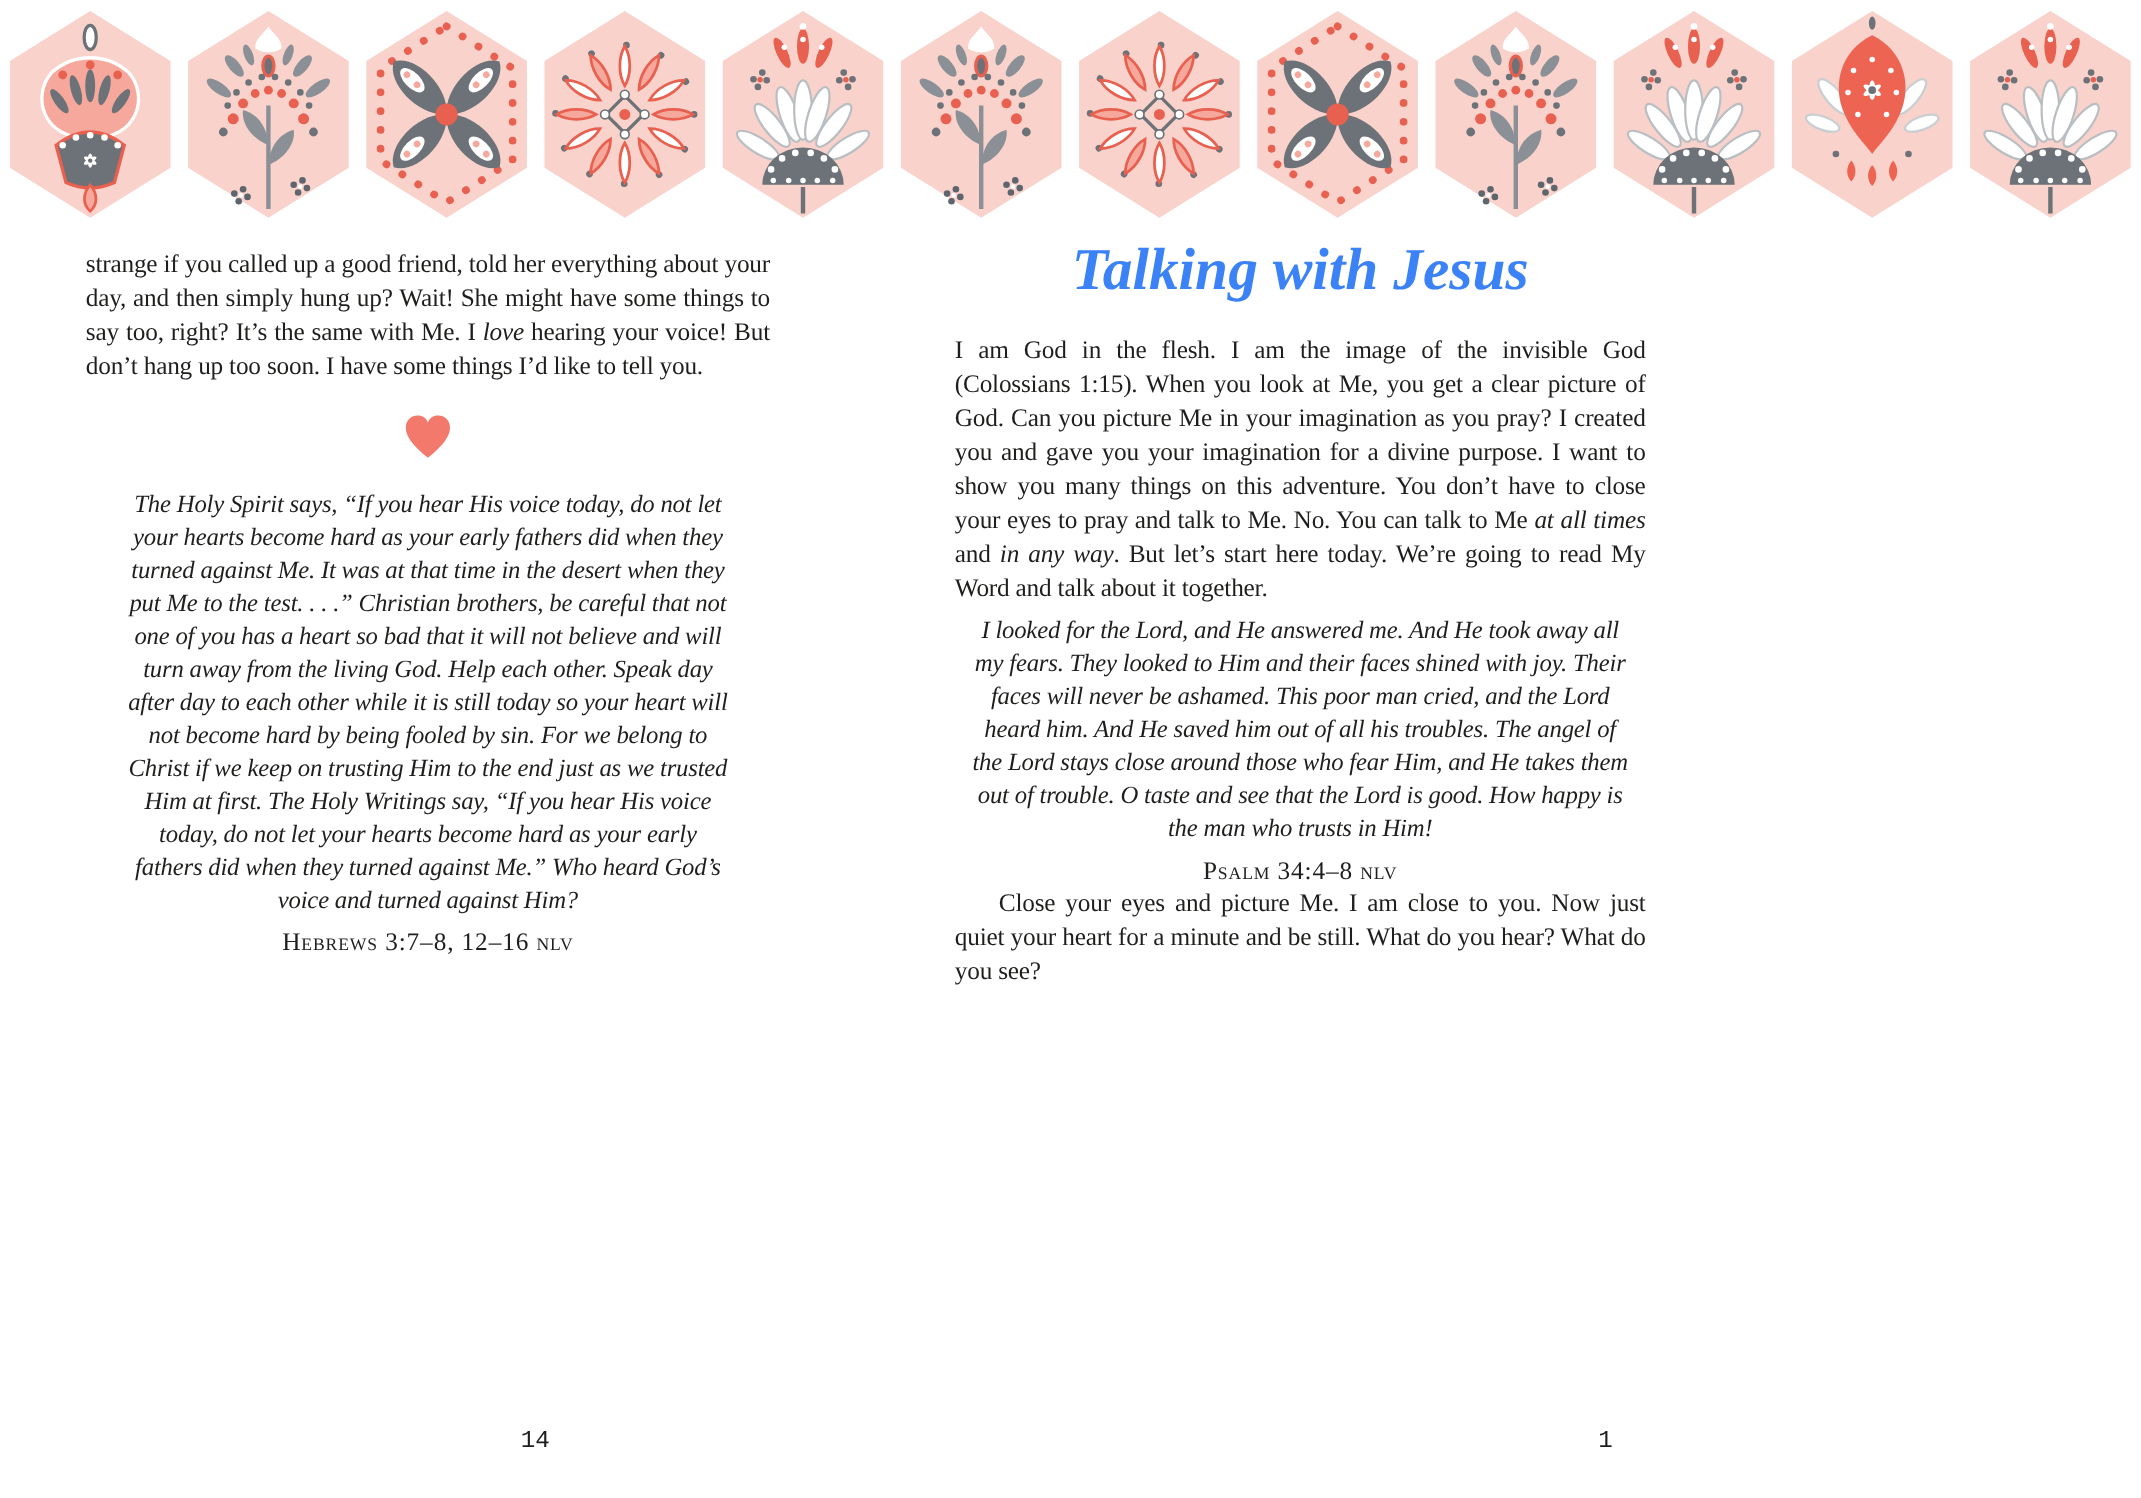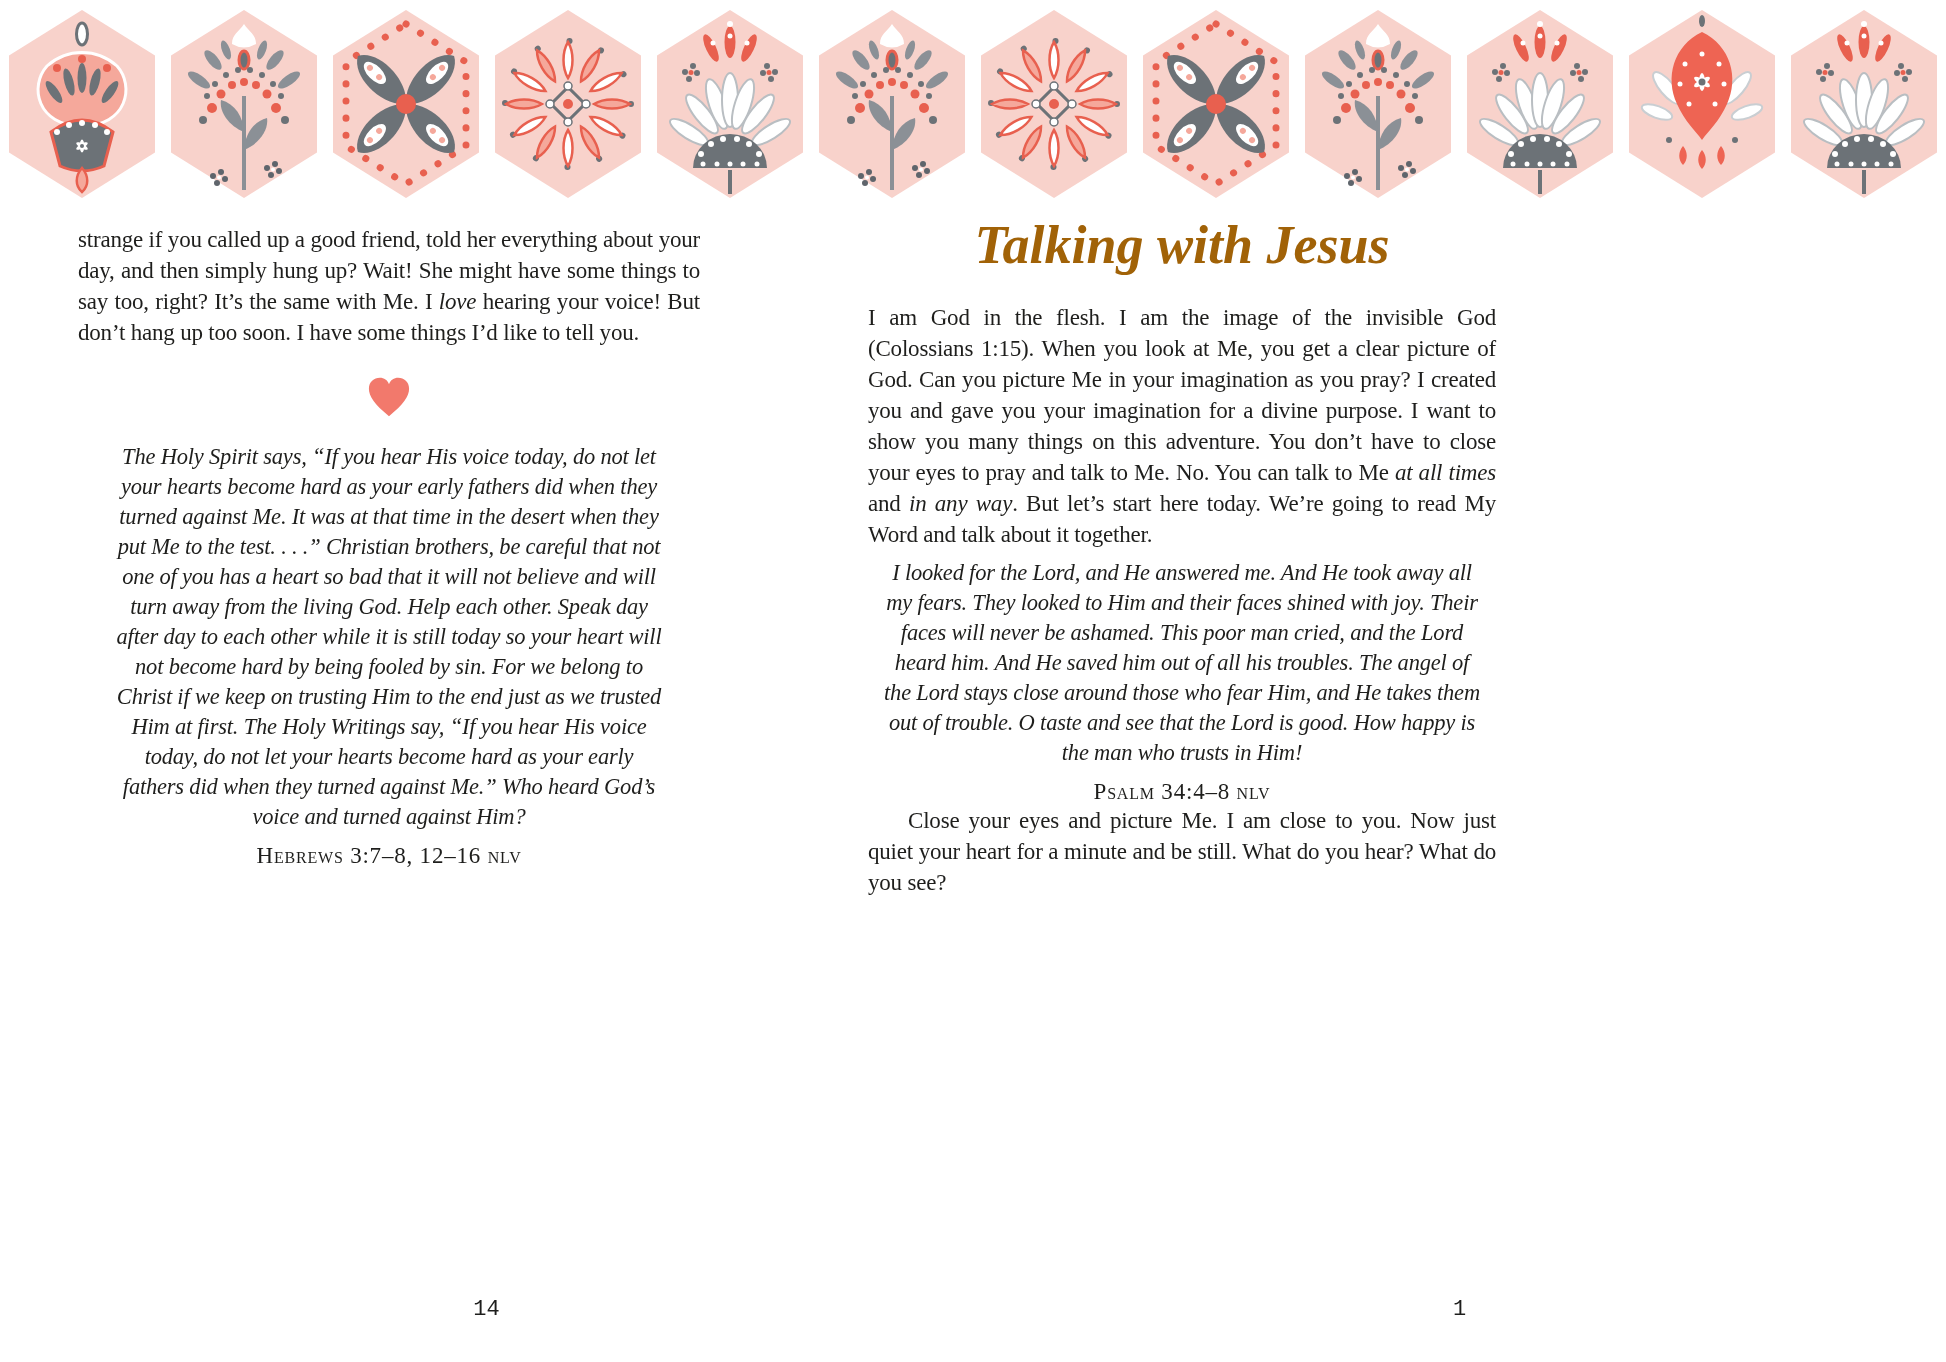--- a/index.html
+++ b/index.html
@@ -39,21 +39,21 @@
 
   .citation {
     font-variant:small-caps; font-style:normal;
     text-align:center; font-size:23px; letter-spacing:0.8px;
     margin-top:1px;
   }
 
   .chapter-title {
     font-family:cursive;
     font-style:italic; font-weight:600;
-    color:#a16207; font-size:54px; line-height:66px;
+    color:#3b82f6; font-size:54px; line-height:66px;
     text-align:center; margin:0 0 24px 0;
   }
 
   .page-right .after-quote { }
   .page-right .last-line   { margin-top:0; }
 
   .page-number {
     position:absolute; bottom:40px; font-size:22px; line-height:24px;
     text-align:center; color:#1e1e1c;font-family:Liberation Mono, monospace;
   }

